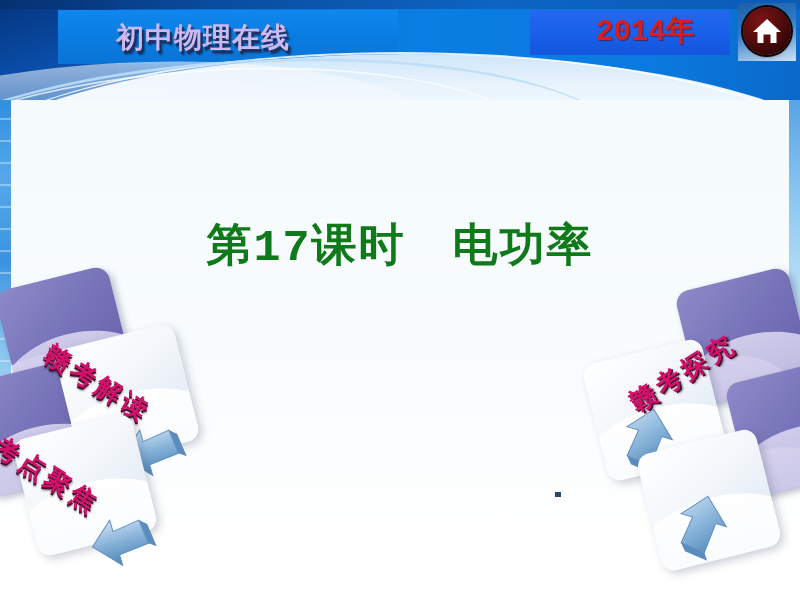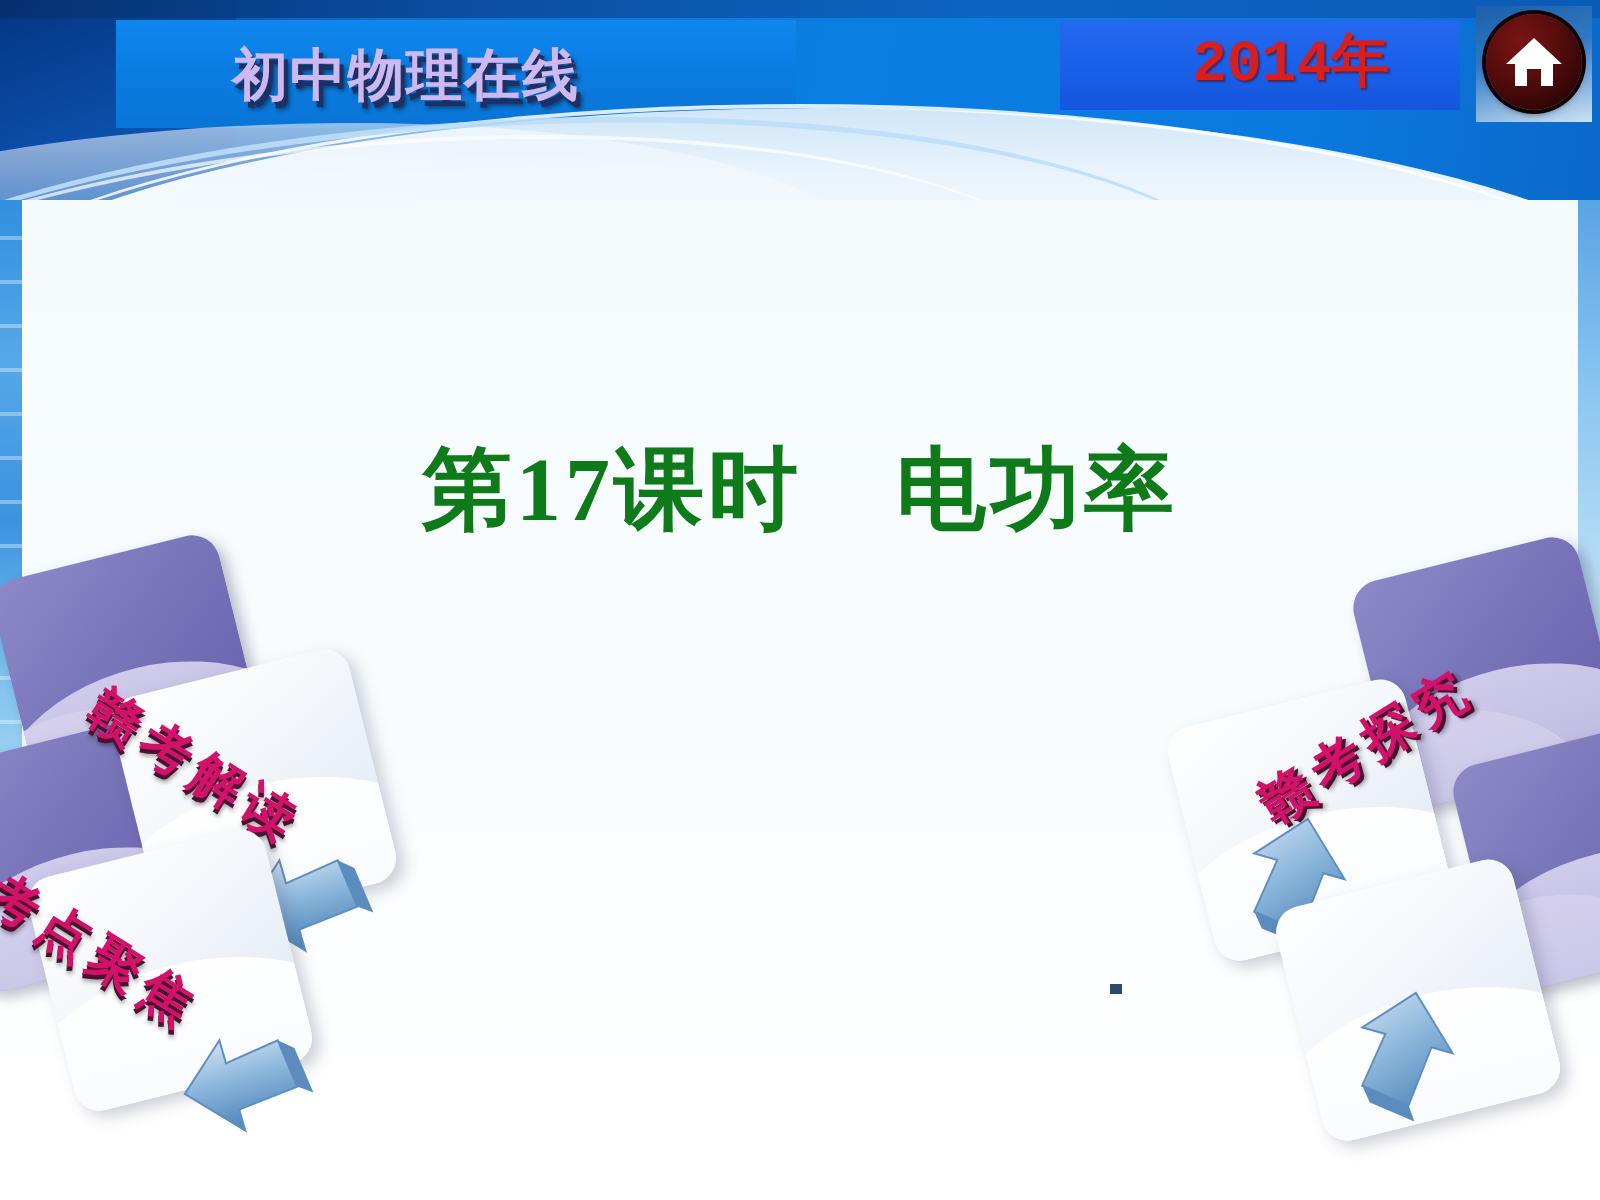--- a/index.html
+++ b/index.html
@@ -124,21 +124,21 @@
   .right-strip{
     position:absolute;left:789px;top:96px;width:11px;height:240px;
     background:linear-gradient(180deg,#3b93df 0%,#7cc0ef 45%,#cbe6f8 100%);
     opacity:.85;
   }
 
   
   .main-title{
     position:absolute;left:0;top:215px;width:800px;
     text-align:center;
-    font-family:Liberation Serif, serif;
+    font-family:Liberation Mono, monospace;
     font-size:45px;font-weight:bold;color:#0f7a19;
     letter-spacing:2px;white-space:pre;
   }
 
   
   .nav-group{ position:absolute; }
 
   
   .ptile{
     position:absolute;

